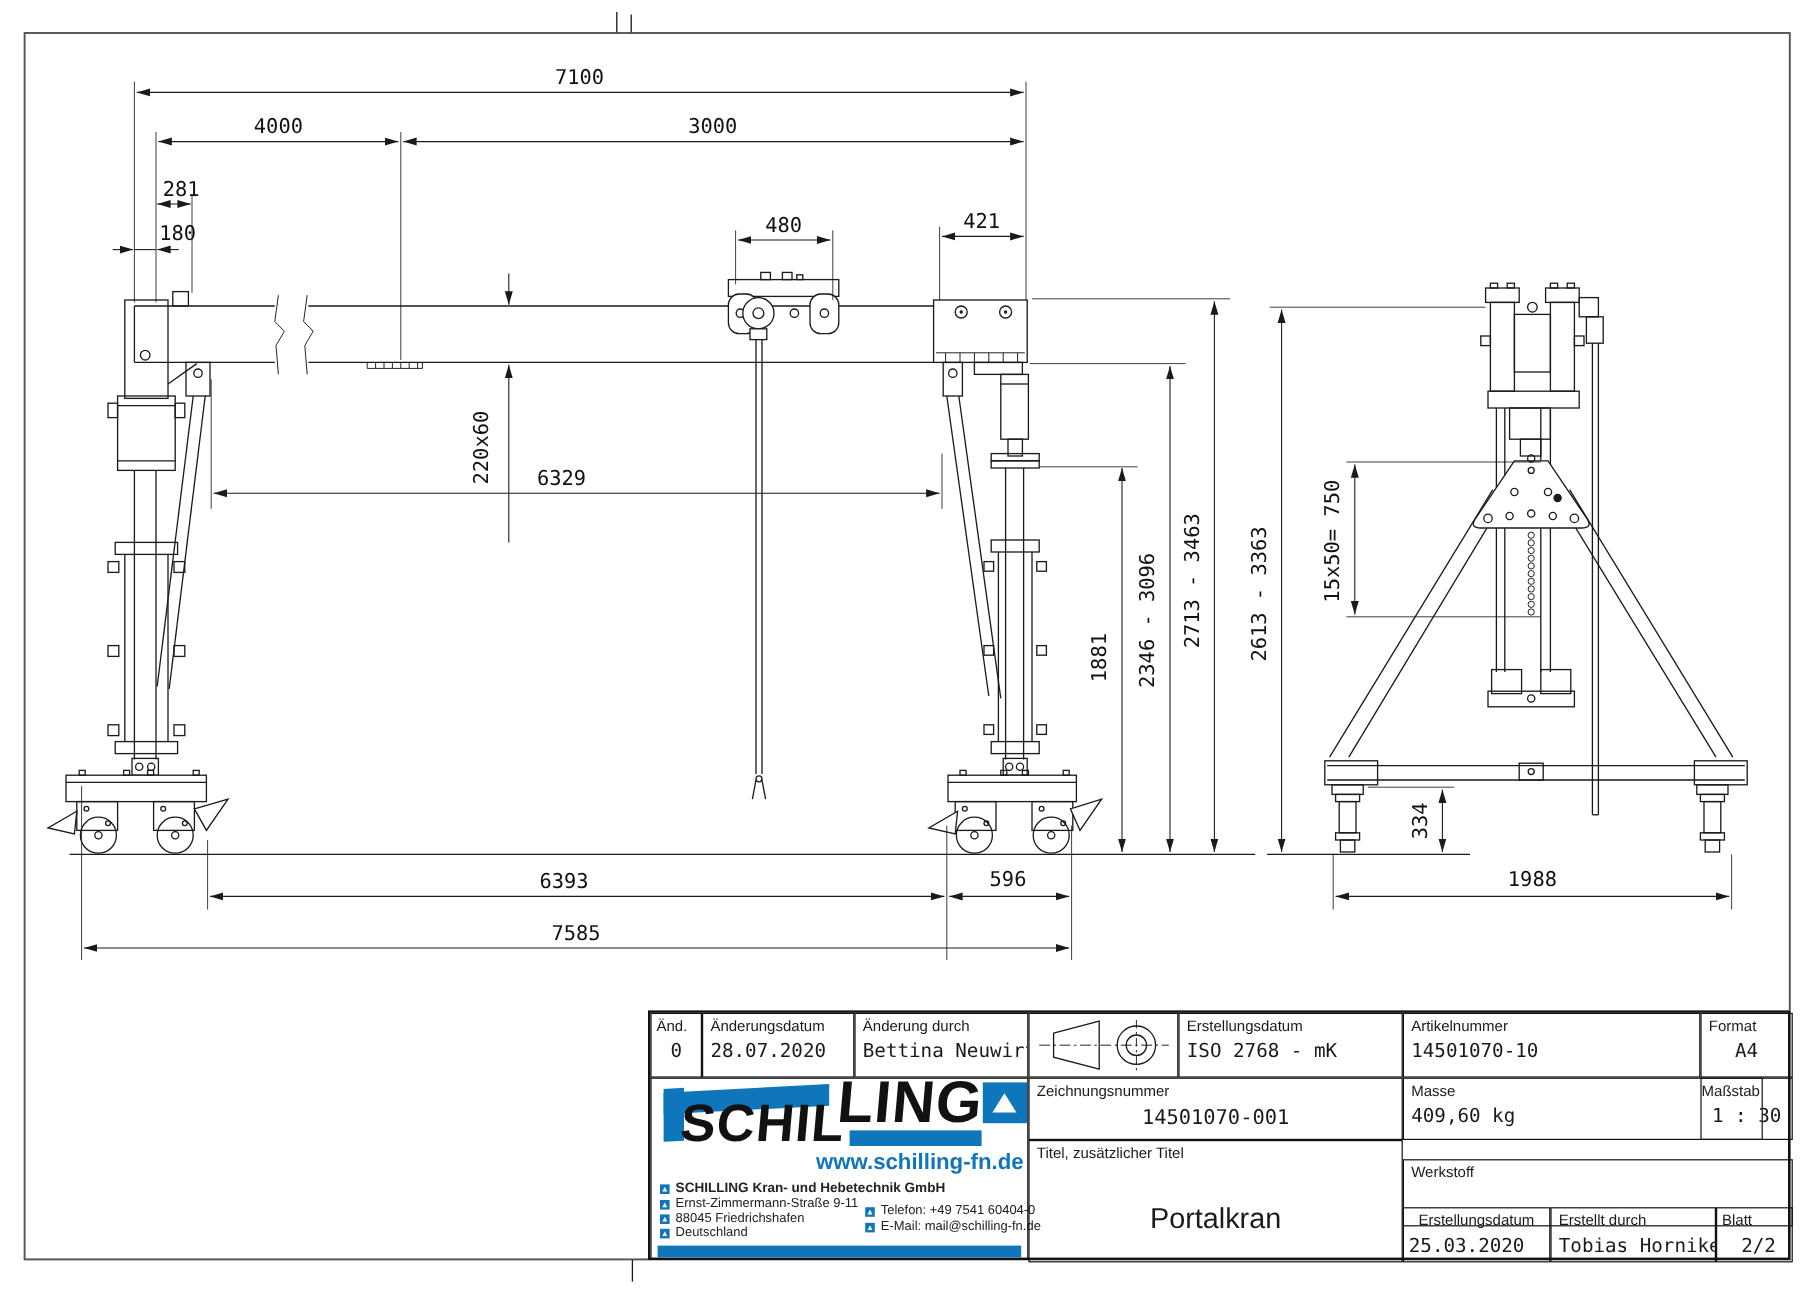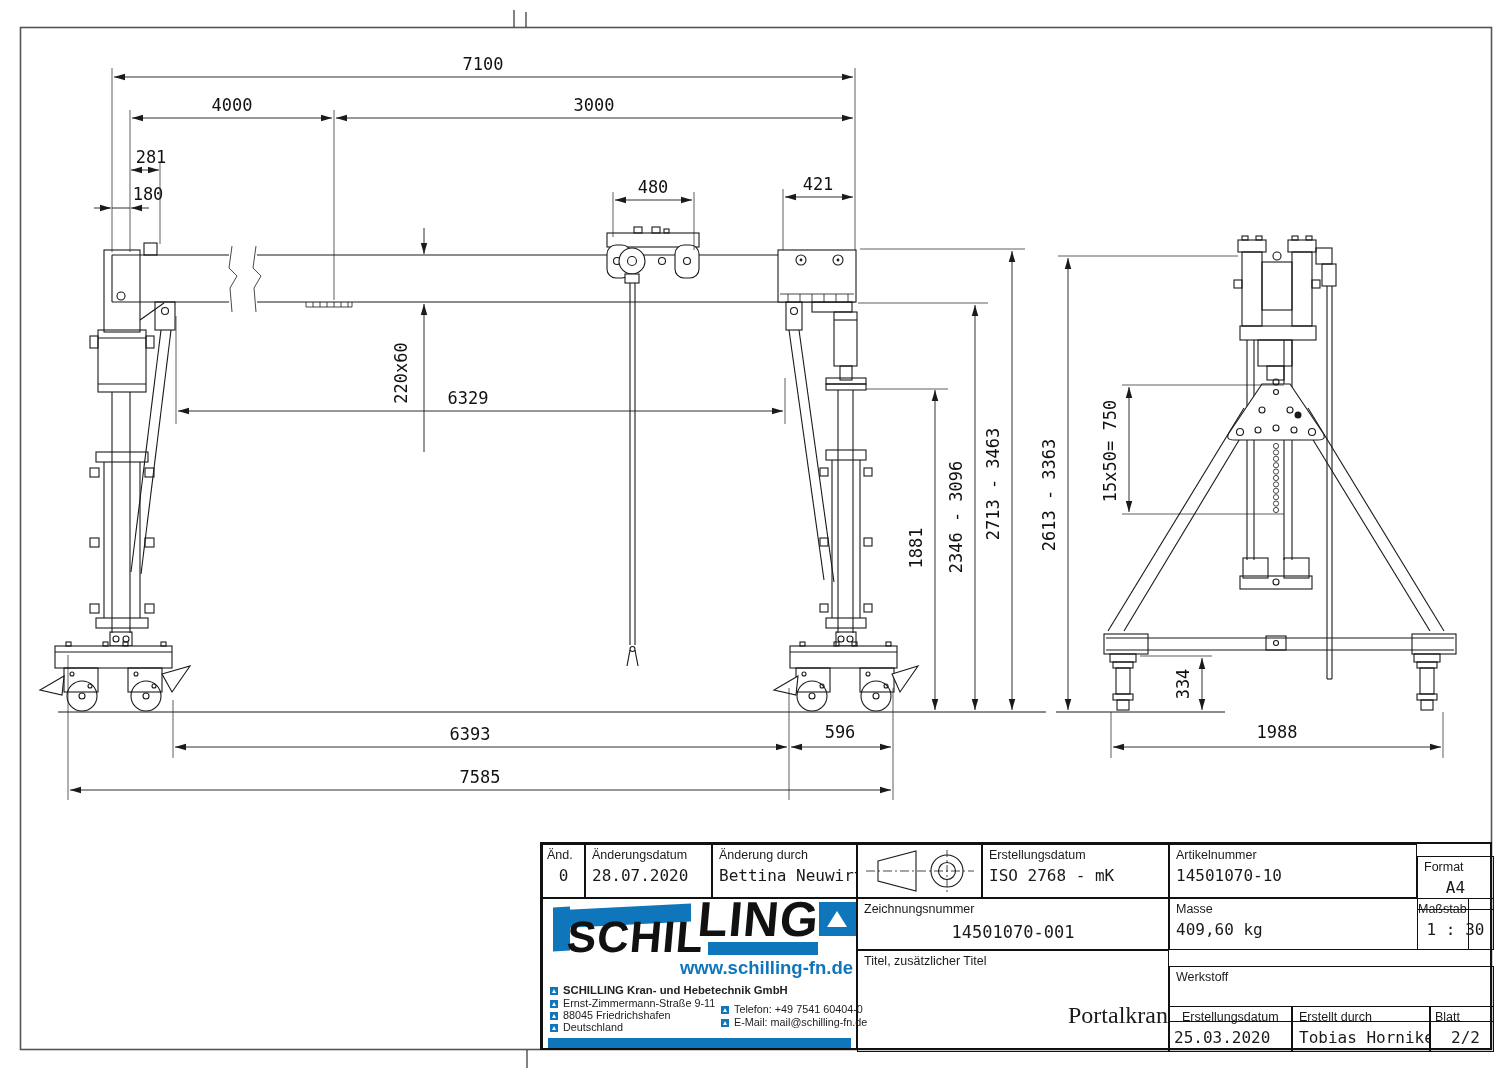--- a/index.html
+++ b/index.html
@@ -15,21 +15,21 @@
   svg .border{stroke:#555;stroke-width:1.6;fill:none;}
   svg .dot{fill:#1a1a1a;stroke:none;}
 
   
   .tb{position:absolute;left:540px;top:842px;width:952px;height:208px;background:#fff;
       border:2px solid #111;box-sizing:border-box;}
   .cell{position:absolute;border:1px solid #111;box-sizing:border-box;overflow:hidden;}
   .lbl{display:block;font-size:12.5px;padding:3px 0 0 6px;white-space:nowrap;}
   .val{display:block;font-family:"DejaVu Sans Mono",monospace;font-size:16px;padding:4px 0 0 6px;white-space:nowrap;}
   .ctr{text-align:center;padding-left:0;}
-  .title-val{font-family:Liberation Serif, serif;font-size:24px;text-align:right;margin-top:34px;}
+  .title-val{font-family:Liberation Sans, sans-serif;font-size:24px;text-align:center;margin-top:34px;}
   .dnum-val{font-family:"DejaVu Sans Mono",monospace;font-size:17px;text-align:center;margin-top:6px;}
 
   
   .logo-cell{position:absolute;left:0;top:54px;width:315px;height:152px;border:1px solid #111;box-sizing:border-box;}
   .lg-bracket-h{position:absolute;left:10px;top:8px;width:138px;height:18px;background:var(--blue);transform:skewY(-3deg);}
   .lg-bracket-v{position:absolute;left:10px;top:8px;width:17px;height:44px;background:var(--blue);transform:skewY(-3deg);}
   .lg-schil{position:absolute;left:24px;top:16px;font-size:44px;line-height:1;font-weight:800;color:#111;
             letter-spacing:1px;transform:skewX(-5deg);}
   .lg-ling{position:absolute;left:155px;top:-4px;font-size:49px;line-height:1;font-weight:800;color:#111;
            letter-spacing:1px;transform:skewX(-5deg);}
@@ -419,21 +419,21 @@
     </svg>
   </div>
   <div class="cell" style="left:440px;top:0;width:187px;height:54px;">
     <span class="lbl">Erstellungsdatum</span>
     <span class="val">ISO 2768 - mK</span>
   </div>
   <div class="cell" style="left:627px;top:0;width:248px;height:54px;">
     <span class="lbl">Artikelnummer</span>
     <span class="val">14501070-10</span>
   </div>
-  <div class="cell" style="left:875px;top:12px;width:77px;height:54px;">
+  <div class="cell" style="left:875px;top:0;width:77px;height:54px;">
     <span class="lbl">Format</span>
     <span class="val ctr">A4</span>
   </div>
 
   <div class="logo-cell">
     <div class="lg-bracket-h"></div>
     <div class="lg-bracket-v"></div>
     <div class="lg-schil">SCHIL</div>
     <div class="lg-ling">LING</div>
     <div class="lg-under"></div>

